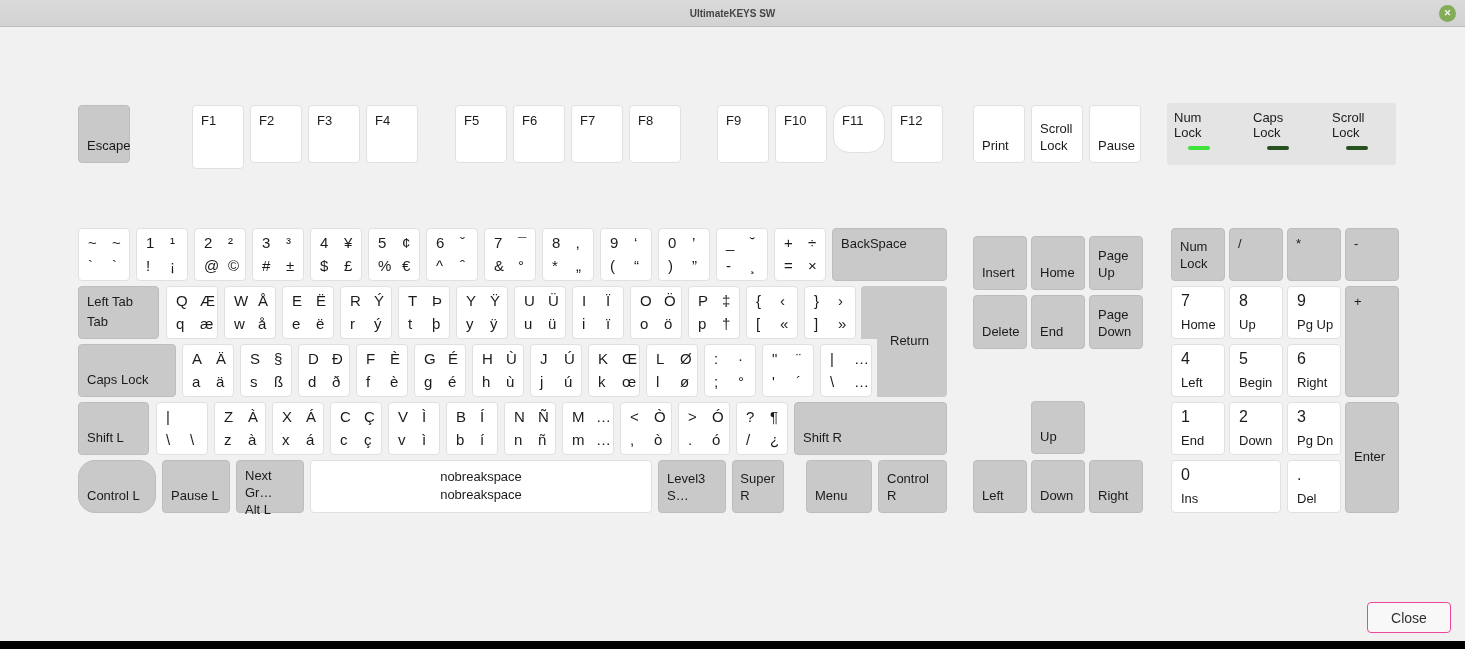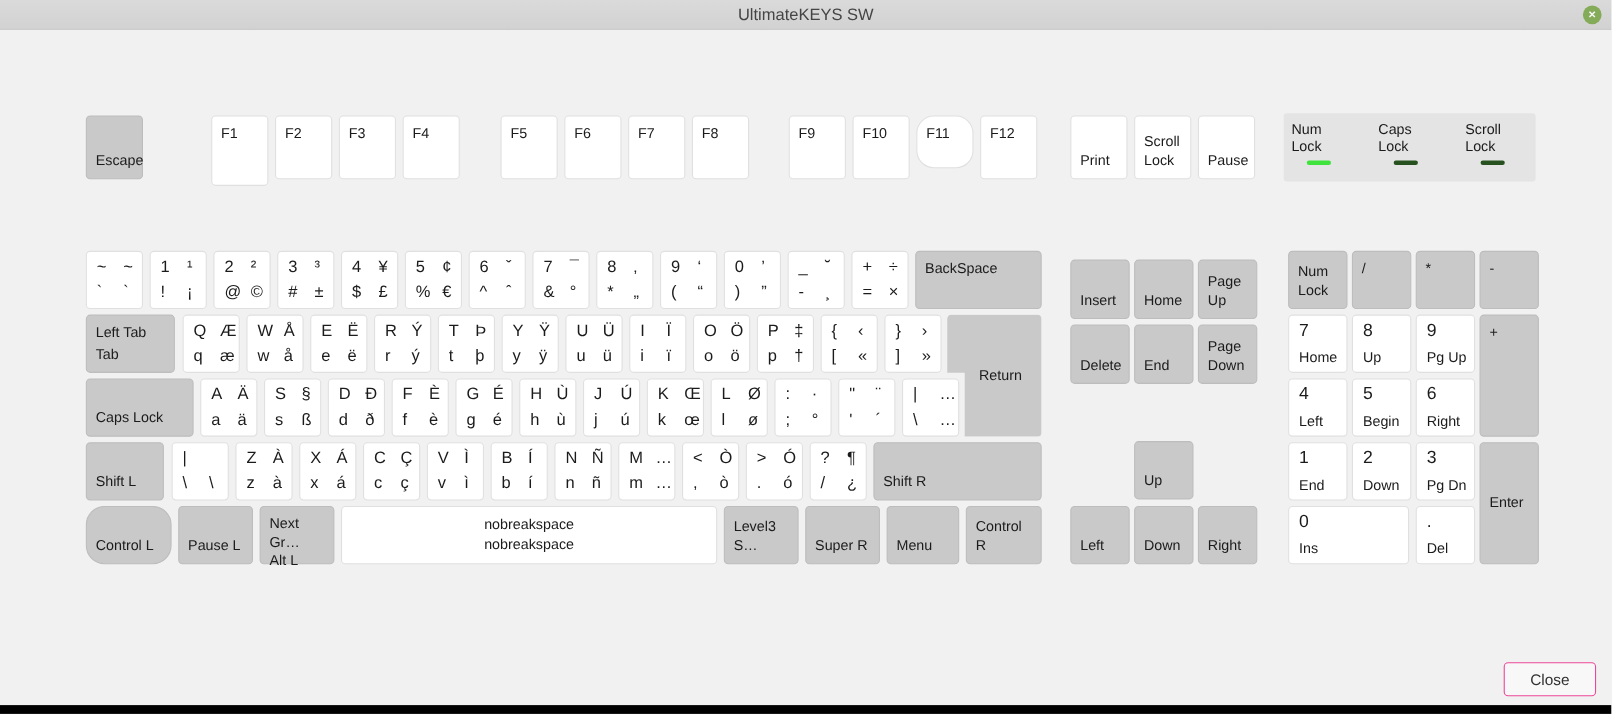--- a/index.html
+++ b/index.html
@@ -4,21 +4,21 @@
 <style>
   html,body{margin:0;padding:0;}
   body{width:1465px;height:649px;overflow:hidden;background:#f1f1f1;
        font-family:"Liberation Sans",sans-serif;color:#1b1b1b;}
   .window{position:relative;width:1465px;height:649px;background:#f1f1f1;}
 
   
   .titlebar{position:absolute;top:0;left:0;width:1465px;height:27px;
     background:linear-gradient(#dadada,#d2d2d2);border-bottom:1px solid #bcbcbc;
     display:flex;align-items:center;justify-content:center;box-sizing:border-box;}
-  .titlebar .title{font-size:15px;font-weight:normal;color:#454545;}
+  .titlebar .title{font-size:10px;font-weight:bold;color:#454545;}
   .close-circle{position:absolute;right:9px;top:5px;width:17px;height:17px;border-radius:50%;
     background:#84ab57;display:flex;align-items:center;justify-content:center;cursor:default;}
   .close-circle .x{color:#f6f6f6;font-size:9px;line-height:1;font-weight:bold;}
 
   
   .key{position:absolute;box-sizing:border-box;background:#ffffff;border:1px solid #e0e0e0;
        border-radius:4px;}
   .key.gray{background:#c9c9c9;border-color:#bdbdbd;}
   .ch{position:absolute;font-size:15px;line-height:1;}
   .ch.tl{left:9px;top:6px;} .ch.tr{left:33px;top:6px;}
@@ -445,21 +445,21 @@
         <span class="ln">Next Gr…</span>
         <span class="ln">Alt L</span>
       </div>
       <div class="key mod al-bottom cx" style="left: 310px; top: 460px; width: 342px; height: 53px;">
         <span class="ln">nobreakspace</span>
         <span class="ln">nobreakspace</span>
       </div>
       <div class="key gray mod al-bottom" style="left: 658px; top: 460px; width: 68px; height: 53px;">
         <span class="ln">Level3 S…</span>
       </div>
-      <div class="key gray mod al-bottom" style="left: 732px; top: 460px; width: 68px; height: 53px;">
+      <div class="key gray mod al-bottom" style="left: 732px; top: 460px; width: 52px; height: 53px; align-items: flex-end;">
         <span class="ln">Super R</span>
       </div>
       <div class="key gray mod al-bottom" style="left: 806px; top: 460px; width: 66px; height: 53px;">
         <span class="ln">Menu</span>
       </div>
       <div class="key gray mod al-bottom" style="left: 878px; top: 460px; width: 69px; height: 53px;">
         <span class="ln">Control R</span>
       </div>
       <div class="key gray mod al-bottom" style="left: 973px; top: 236px; width: 54px; height: 54px;">
         <span class="ln">Insert</span>

